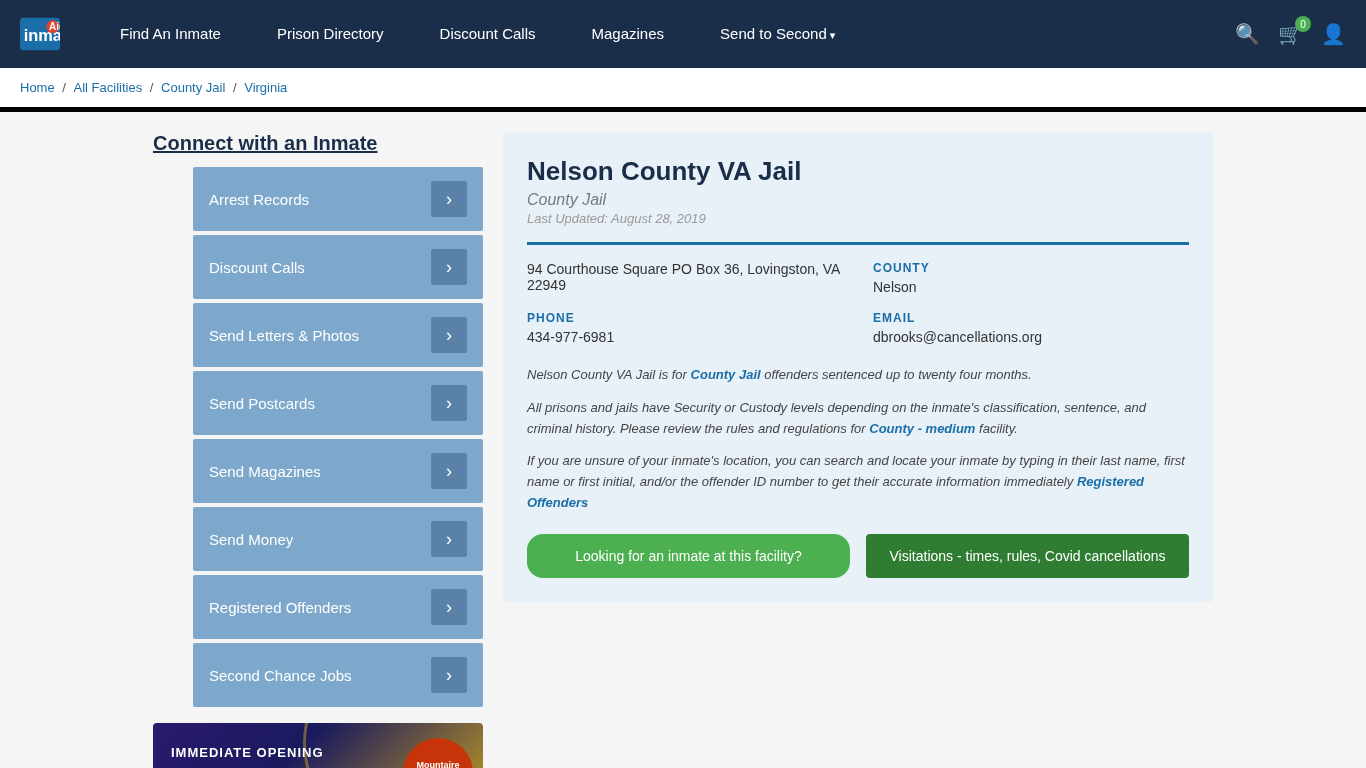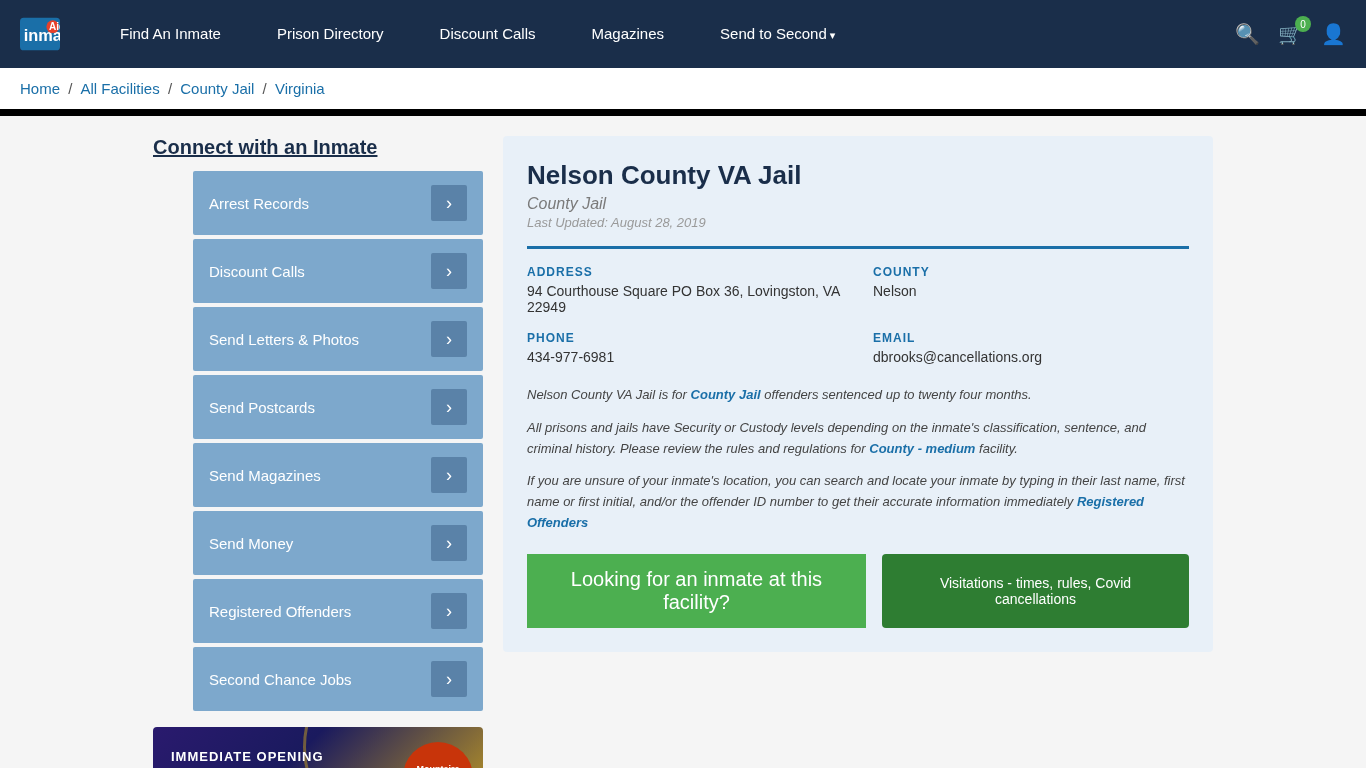--- a/index.html
+++ b/index.html
@@ -66,23 +66,23 @@
       height: 16px;
       font-size: 10px;
       display: flex;
       align-items: center;
       justify-content: center;
     }
 
     
     .breadcrumb {
       padding: 12px 20px;
-      font-size: 15px;
+      font-size: 13px;
       background: white;
-      border-bottom: 7px solid #000000;
+      border-bottom: 5px solid #000000;
     }
     .breadcrumb a { color: #1a6fa8; text-decoration: none; }
     .breadcrumb span { color: #555; margin: 0 4px; }
 
     
     .main-container {
       display: flex;
       max-width: 1100px;
       margin: 20px auto;
       padding: 0 20px;
@@ -247,23 +247,23 @@
     }
     .action-buttons {
       display: flex;
       gap: 16px;
       margin-top: 20px;
     }
     .btn-green {
       background: #4caf50;
       color: white;
       border: none;
-      padding: 14px 36px;
-      font-size: 20px;
-      border-radius: 0;
+      padding: 14px 20px;
+      font-size: 14px;
+      border-radius: 16px;
       cursor: pointer;
       flex: 1;
       text-align: center;
     }
     .btn-green-dark {
       background: #2e7d32;
       color: white;
       border: none;
       padding: 14px 20px;
       font-size: 14px;
@@ -364,21 +364,20 @@
     </div>
   </aside>
 
   <main class="content">
     <h1 class="facility-title">Nelson County VA Jail</h1>
     <p class="facility-type">County Jail</p>
     <p class="facility-updated">Last Updated: August 28, 2019</p>
 
     <div class="facility-details">
       <div>
-        <div class="detail-label">ADDRESS</div>
         <div class="detail-value">94 Courthouse Square PO Box 36, Lovingston, VA 22949</div>
       </div>
       <div>
         <div class="detail-label">COUNTY</div>
         <div class="detail-value">Nelson</div>
       </div>
       <div>
         <div class="detail-label">PHONE</div>
         <div class="detail-value">434-977-6981</div>
       </div>

